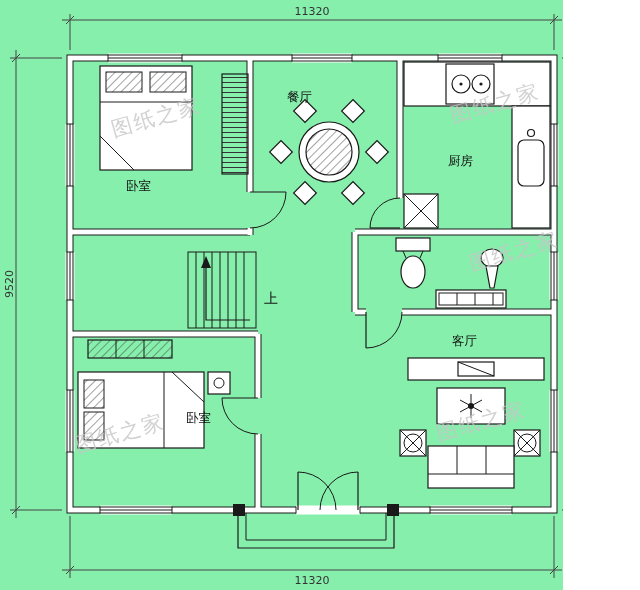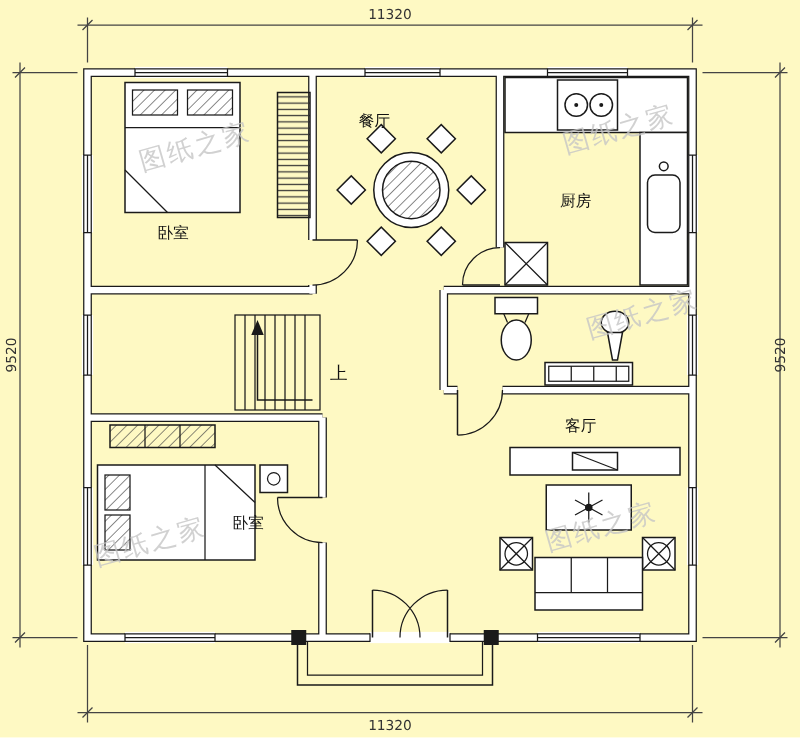--- a/index.html
+++ b/index.html
@@ -1,16 +1,16 @@
 <!DOCTYPE html>
 <html><head>
 <meta charset="utf-8">
 <style>
   html,body{margin:0;padding:0;background:#ffffff;}
-  #canvas{position:relative;width:640px;height:590px;background:#fef9c3;overflow:hidden;}
+  #canvas{position:relative;width:563px;height:590px;background:#86efac;overflow:hidden;}
   svg{display:block;}
   text{font-family:"DejaVu Sans","Liberation Sans",sans-serif;}
   .dim{font-size:11px;fill:#333;}
   .room{font-size:12.5px;fill:#111;}
   .up{font-size:14px;fill:#111;}
   .wm{font-size:21px;letter-spacing:2px;opacity:.8;}
   .wall-b{fill:none;stroke-width:7;stroke-linecap:butt;}
   .wall-w{fill:none;stroke:#ffffff;stroke-width:5;stroke-linecap:butt;}
   .thin{fill:none;stroke:#1a1a1a;stroke-width:1;}
   .thin2{fill:none;stroke:#1a1a1a;stroke-width:1.2;}

